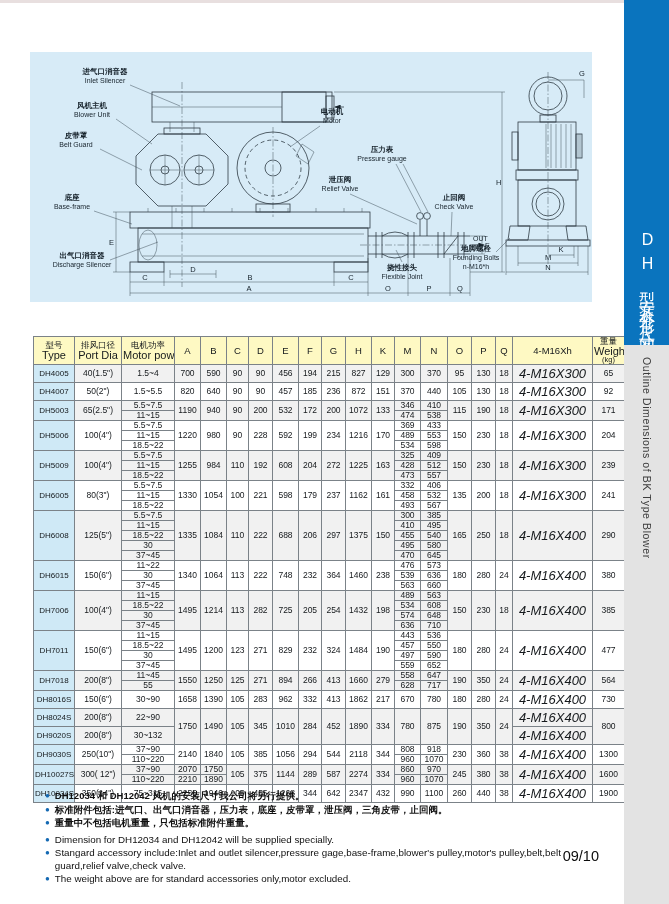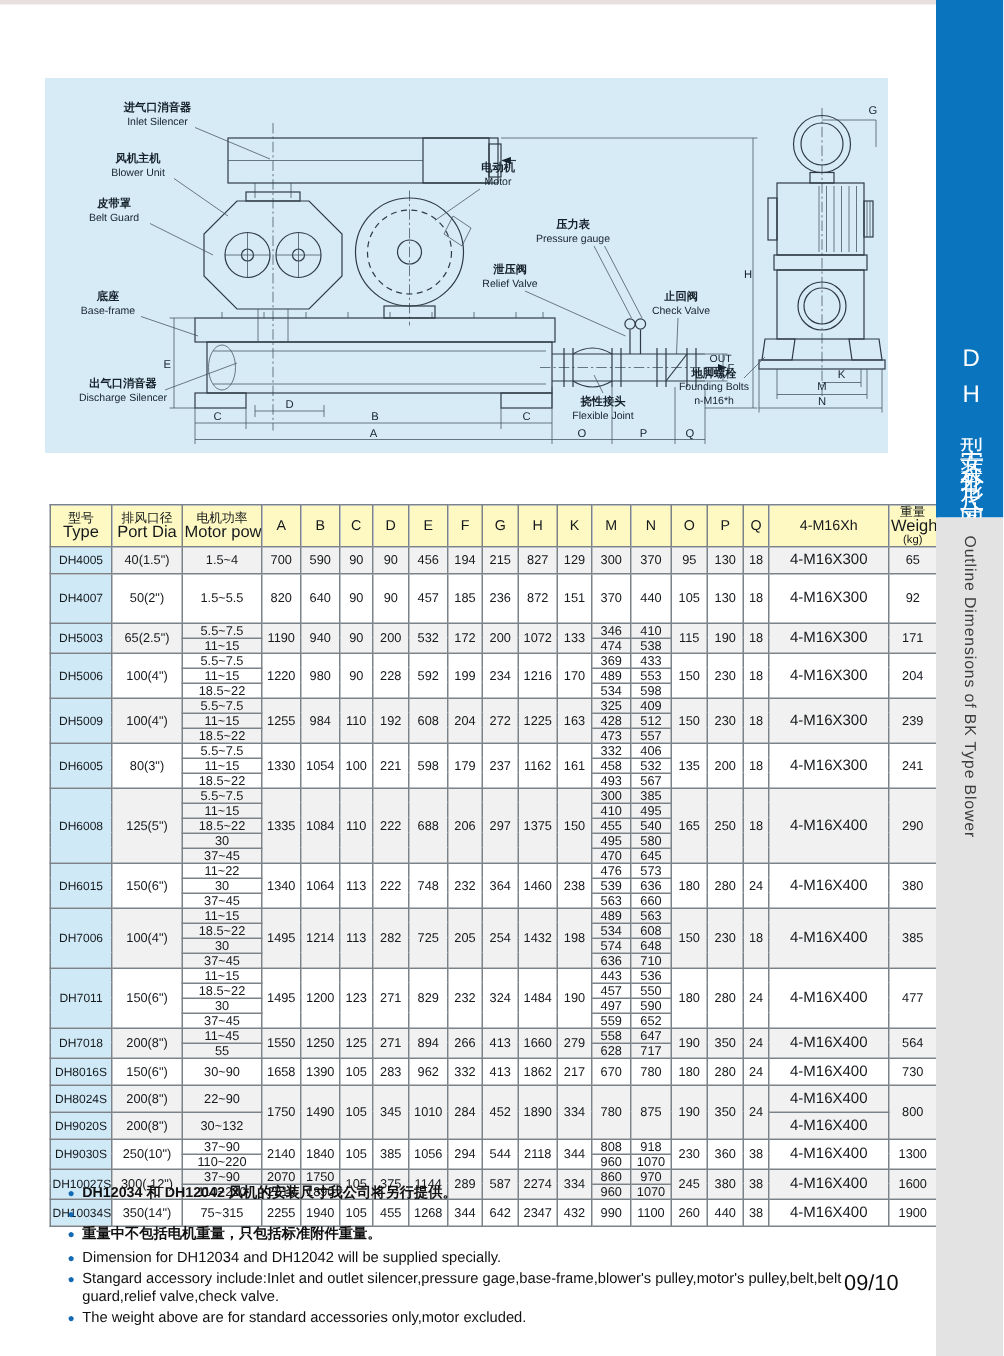--- a/index.html
+++ b/index.html
@@ -34,21 +34,21 @@
              width:591px;}
   #dim-table th,#dim-table td{border:1px solid #7b8288;padding:0 1px;text-align:center;
              font-size:8.5px;line-height:9px;color:#15191c;overflow:hidden;white-space:nowrap;}
   #dim-table th{background:#fef9c3;font-weight:normal;}
   #dim-table th .h-cn{font-size:8.5px;line-height:9.5px;}
   #dim-table th .h-en{font-size:11px;line-height:9px;}
   #dim-table th .h-sub{font-size:7.5px;line-height:8px;}
   #dim-table th.letter{font-size:9.5px;}
   #dim-table td.model{background:#cfe9f6;font-size:8px;}
   #dim-table tr.shade td:not(.model){background:#f1f1f1;}
-  #dim-table td.bolts{font-size:10px;}
+  #dim-table td.bolts{font-size:13px;font-style:italic;}
   
   #notes{position:absolute;left:45px;top:790px;width:560px;}
   .note{display:flex;align-items:flex-start;margin-bottom:1px;}
   .note .bullet{color:#1469b3;font-size:8px;line-height:12px;margin-right:5px;}
   .note.cn .txt{font-size:9.5px;line-height:12.5px;font-weight:bold;color:#101010;}
   .note.en .txt{font-size:9.8px;line-height:12.5px;color:#101010;}
   .note.gap{margin-top:4px;}
   #page-number{position:absolute;right:70px;top:848px;font-size:14.5px;color:#0c0c0c;}
 </style>
 </head>
@@ -314,21 +314,21 @@
           <td>827</td>
           <td>129</td>
           <td>300</td>
           <td>370</td>
           <td>95</td>
           <td>130</td>
           <td>18</td>
           <td class="bolts">4-M16X300</td>
           <td>65</td>
         </tr>
-        <tr style="height: 33px;">
+        <tr style="height: 18px;">
           <td class="model">DH4007</td>
           <td>50(2")</td>
           <td>1.5~5.5</td>
           <td>820</td>
           <td>640</td>
           <td>90</td>
           <td>90</td>
           <td>457</td>
           <td>185</td>
           <td>236</td>
@@ -757,20 +757,21 @@
       </tbody>
   </table>
 
   <div id="notes">
       <div class="note cn">
         <span class="bullet">●</span>
         <span class="txt">DH12034 和 DH12042 风机的安装尺寸我公司将另行提供。</span>
       </div>
       <div class="note cn">
         <span class="bullet">●</span>
+        <span class="txt">标准附件包括:进气口、出气口消音器，压力表，底座，皮带罩，泄压阀，三角皮带，止回阀。</span>
       </div>
       <div class="note cn">
         <span class="bullet">●</span>
         <span class="txt">重量中不包括电机重量，只包括标准附件重量。</span>
       </div>
       <div class="note en gap">
         <span class="bullet">●</span>
         <span class="txt">Dimension for DH12034 and DH12042 will be supplied specially.</span>
       </div>
       <div class="note en">

